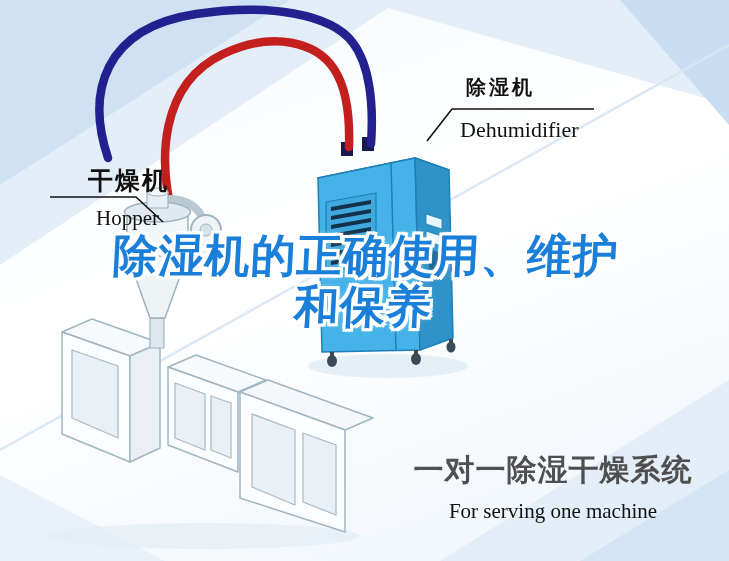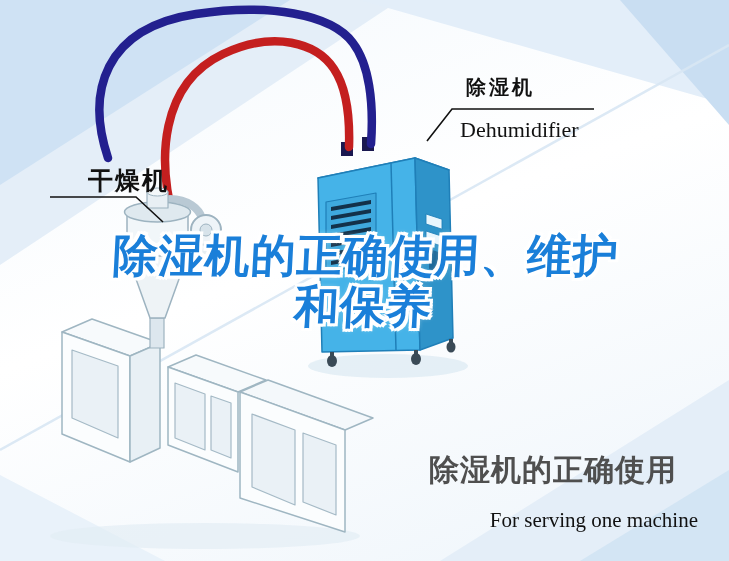--- a/index.html
+++ b/index.html
@@ -23,21 +23,21 @@
     text-align:center;color:#1a7fd9;font-weight:bold;
     transform:skewX(-3deg);line-height:1.14;letter-spacing:1px;
     text-shadow:-3px -3px 0 #fff,0 -3px 0 #fff,3px -3px 0 #fff,-3px 0 0 #fff,
       3px 0 0 #fff,-3px 3px 0 #fff,0 3px 0 #fff,3px 3px 0 #fff,
       -2px -2px 0 #fff,2px -2px 0 #fff,-2px 2px 0 #fff,2px 2px 0 #fff,0 0 6px #fff;
   }
   .title .t1{font-size:45px;}
   .title .t2{font-size:45px;}
   .caption{position:absolute;left:408px;top:450px;width:290px;z-index:4;text-align:center;}
   .caption .cn{font-size:30px;font-weight:bold;color:#4f4f4f;letter-spacing:1px;}
-  .caption .en{font-family:"Liberation Serif","DejaVu Serif",serif;font-size:21px;color:#111;margin-top:17px;text-align:right;}
+  .caption .en{font-family:"Liberation Serif","DejaVu Serif",serif;font-size:21px;color:#111;margin-top:8px;}
 </style>
 </head>
 <body>
 
 <div class="poster">
 
   <svg class="scene" viewBox="0 0 729 561" aria-hidden="true">
 
     <g>
       <polygon points="0,0 400,0 0,265" fill="#e4eef8"></polygon>
@@ -126,30 +126,31 @@
     </g>
 
     <g fill="none" stroke="#111" stroke-width="1.6">
       <polyline points="50,197 136,197 163,222"></polyline>
       <polyline points="594,109 452,109 427,141"></polyline>
     </g>
   </svg>
 
   <div class="label label-hopper">
     <div class="cn">干燥机</div>
+    <div class="en">Hopper</div>
   </div>
 
   <div class="label label-dehum">
     <div class="cn">除湿机</div>
     <div class="en">Dehumidifier</div>
   </div>
 
   <div class="title">
     <div class="t1">除湿机的正确使用、维护</div>
     <div class="t2">和保养</div>
   </div>
 
   <div class="caption">
-    <div class="cn">除湿机的正确使用</div>
+    <div class="cn">一对一除湿干燥系统</div>
     <div class="en">For serving one machine</div>
   </div>
 
 </div>
 
 </body></html>

